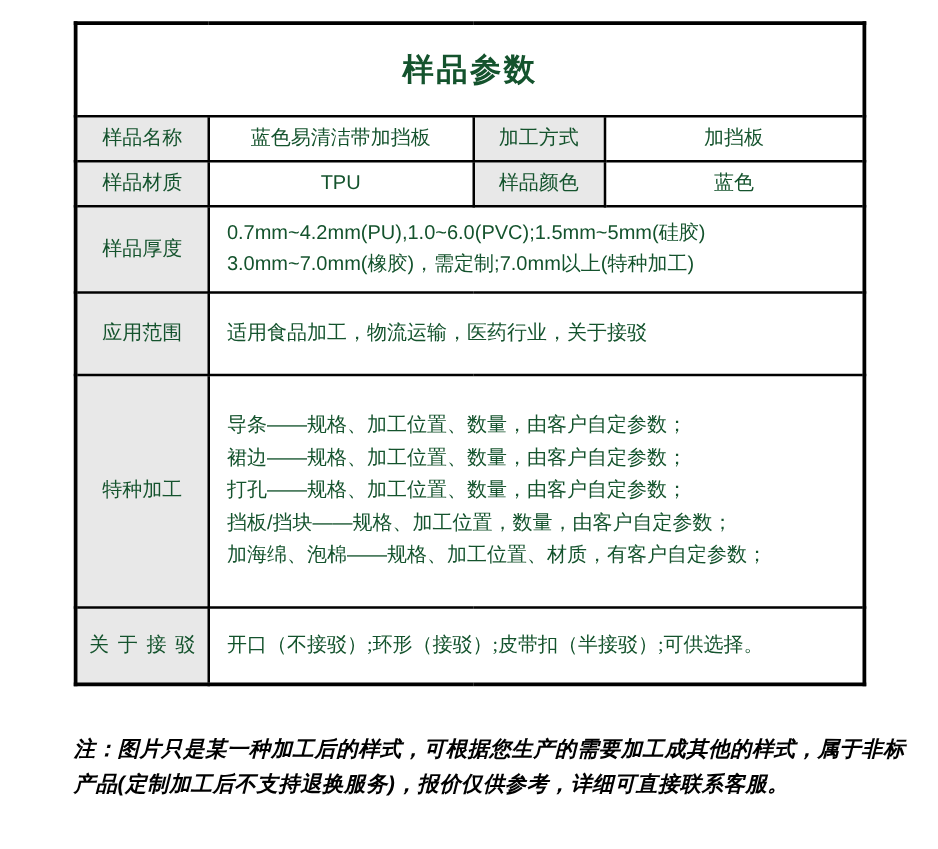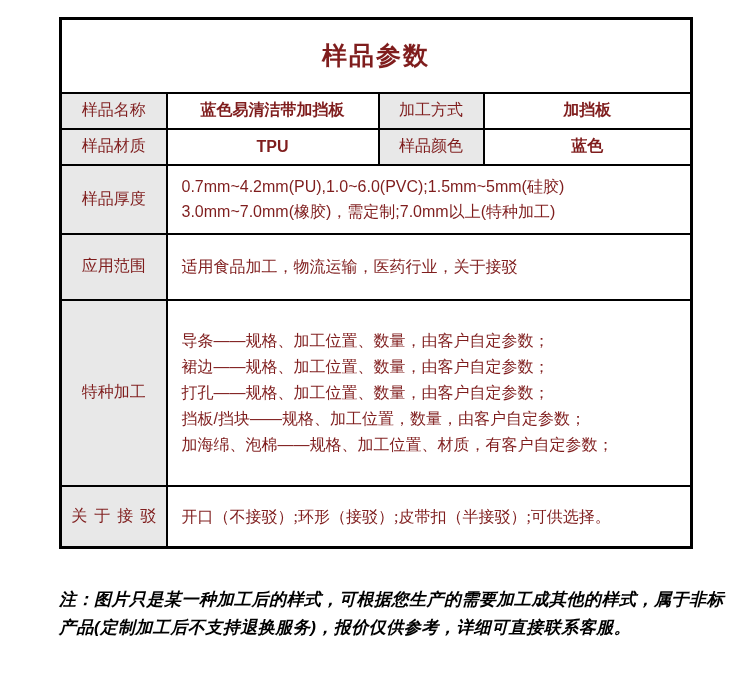--- a/index.html
+++ b/index.html
@@ -16,38 +16,38 @@
     width: 631px;
     border-collapse: collapse;
     table-layout: fixed;
     border: 3px solid #000000;
   }
   .spec-table td {
     border: 2px solid #000000;
     text-align: center;
     vertical-align: middle;
     font-size: 16px;
-    color: #7f1d1d;
+    color: #14532d;
     background: #ffffff;
     padding: 0;
     overflow: hidden;
     margin-top: 40px;
   }
   .title-row td {
     height: 74px;
     font-size: 25px;
     font-weight: bold;
     letter-spacing: 2px;
   }
   .label-cell {
     background: #e8e8e8 !important;
     font-size: 16px;
   }
   .label-spaced { letter-spacing: 7px; padding-left: 7px !important; }
-  .value-bold { font-weight: bold; font-size: 17px; }
+  .value-bold { font-weight: normal; font-size: 17px; }
   .row-pair td { height: 36px; }
   .row-thickness td { height: 69px; }
   .row-application td { height: 66px; }
   .row-special td { height: 186px; }
   .row-joint td { height: 62px; font-family: Liberation Serif, serif; }
   .content-cell {
     text-align: left !important;
     padding-left: 14px !important;
     padding-right: 8px !important;
     font-size: 17px;

